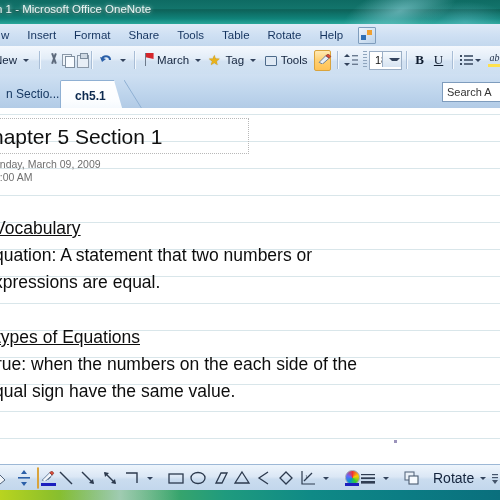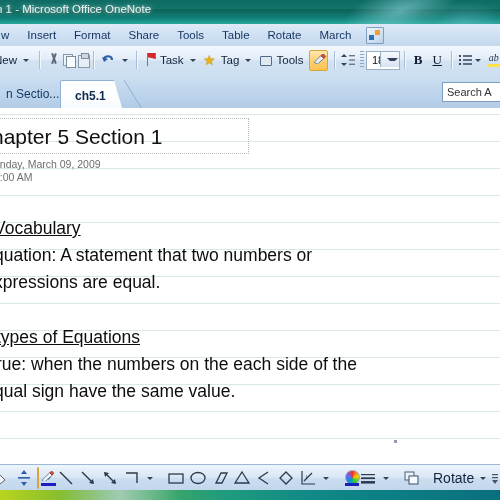--- a/index.html
+++ b/index.html
@@ -234,21 +234,21 @@
 
   <div class="menubar">
     <div class="menus">
       <div class="menu-item">w</div>
       <div class="menu-item">Insert</div>
       <div class="menu-item">Format</div>
       <div class="menu-item">Share</div>
       <div class="menu-item">Tools</div>
       <div class="menu-item">Table</div>
       <div class="menu-item">Rotate</div>
-      <div class="menu-item">March</div>
+      <div class="menu-item">Help</div>
       <div class="menu-icon-btn"></div>
     </div>
   </div>
 
   <div class="toolbar">
     <div class="tb" style="margin-left:-10px">
       <span class="tb-text">New</span>
       <span class="arrow-dn"></span>
     </div>
     <div class="sep"></div>
@@ -259,21 +259,21 @@
     <div class="icon ic-undo">
       <svg width="18" height="18" viewBox="0 0 18 18">
         <path d="M5 9 C5 4, 13 4, 13 9" stroke="#2a5fa8" stroke-width="2.2" fill="none"></path>
         <path d="M3 6 L5 11 L9 8 Z" fill="#2a5fa8"></path>
       </svg>
     </div>
     <span class="arrow-dn"></span>
     <div class="sep"></div>
     <div class="icon ic-flag"></div>
     <div class="tb">
-      <span class="tb-text">Task</span>
+      <span class="tb-text">March</span>
       <span class="arrow-dn"></span>
     </div>
     <div class="icon ic-star">★</div>
     <div class="tb">
       <span class="tb-text">Tag</span>
       <span class="arrow-dn"></span>
     </div>
     <div class="icon ic-clip"></div>
     <div class="tb">
       <span class="tb-text">Tools</span>

